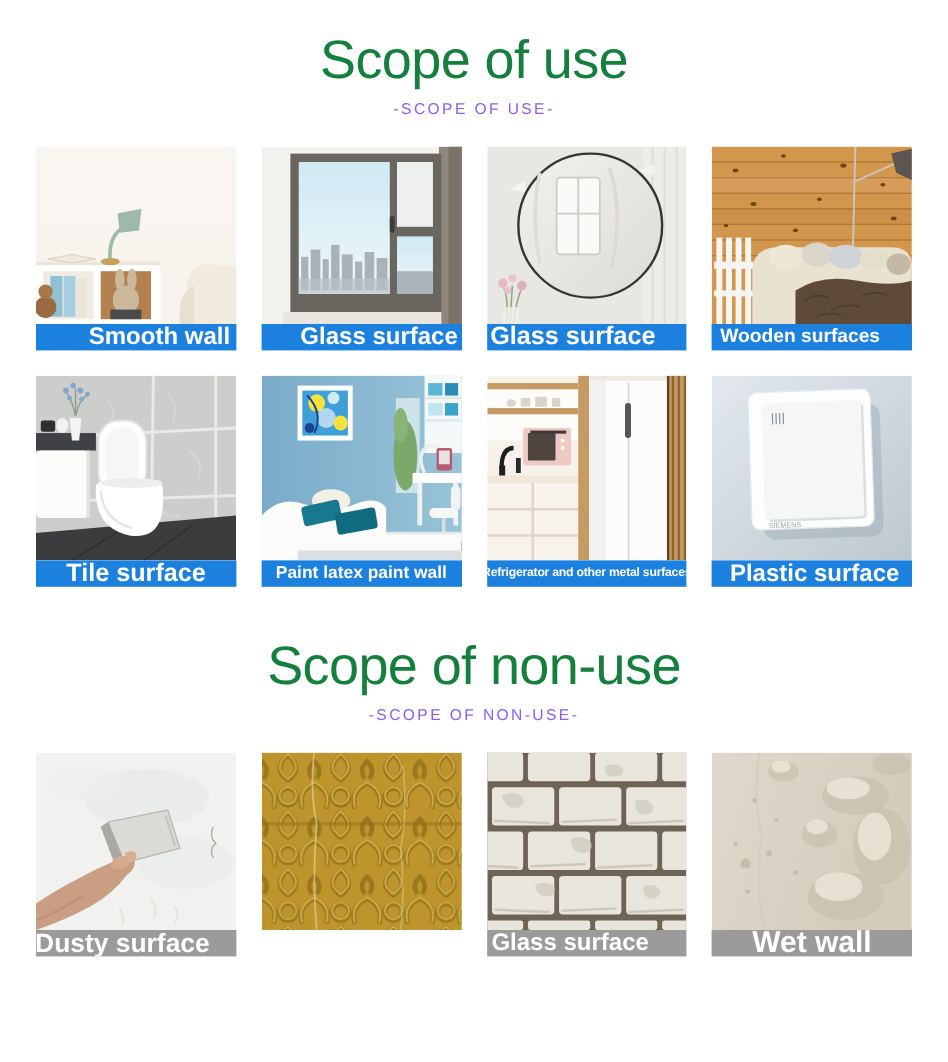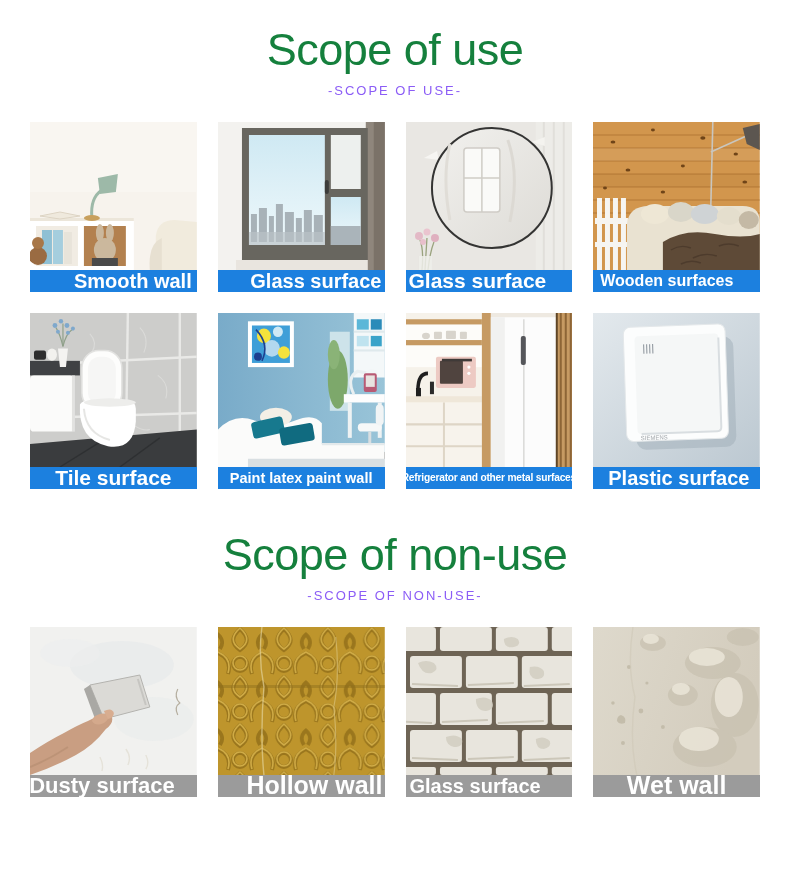--- a/index.html
+++ b/index.html
@@ -444,21 +444,20 @@
                 </g>
               </pattern>
             </defs>
             <rect width="167" height="148" fill="url(#g10p)"></rect>
             <rect y="58" width="167" height="3" fill="#8f6f1c" opacity="0.45"></rect>
             <path d="M44,0 q-4,30 2,60 q-4,48 0,88" stroke="#e8d8a0" stroke-width="1.4" fill="none" opacity="0.7"></path>
             <path d="M118,10 q4,40 -2,70 q4,38 0,68" stroke="#e2cf8e" stroke-width="1.2" fill="none" opacity="0.6"></path>
             <rect width="167" height="148" fill="#7a5c10" opacity="0.06"></rect>
           </svg>
         </div>
-        <div class="bar">Hollow wall</div>
       </div>
 
       <div class="tile">
         <div class="photo">
           <svg viewBox="0 0 167 148" preserveAspectRatio="none">
             <rect width="167" height="148" fill="#6e6455"></rect>
             <g fill="#e8e5dd">
               <rect x="-22" y="0" width="52" height="24" rx="3"></rect>
                 <rect x="34" y="0" width="52" height="24" rx="3"></rect>
               <rect x="90" y="0" width="52" height="24" rx="3"></rect>

